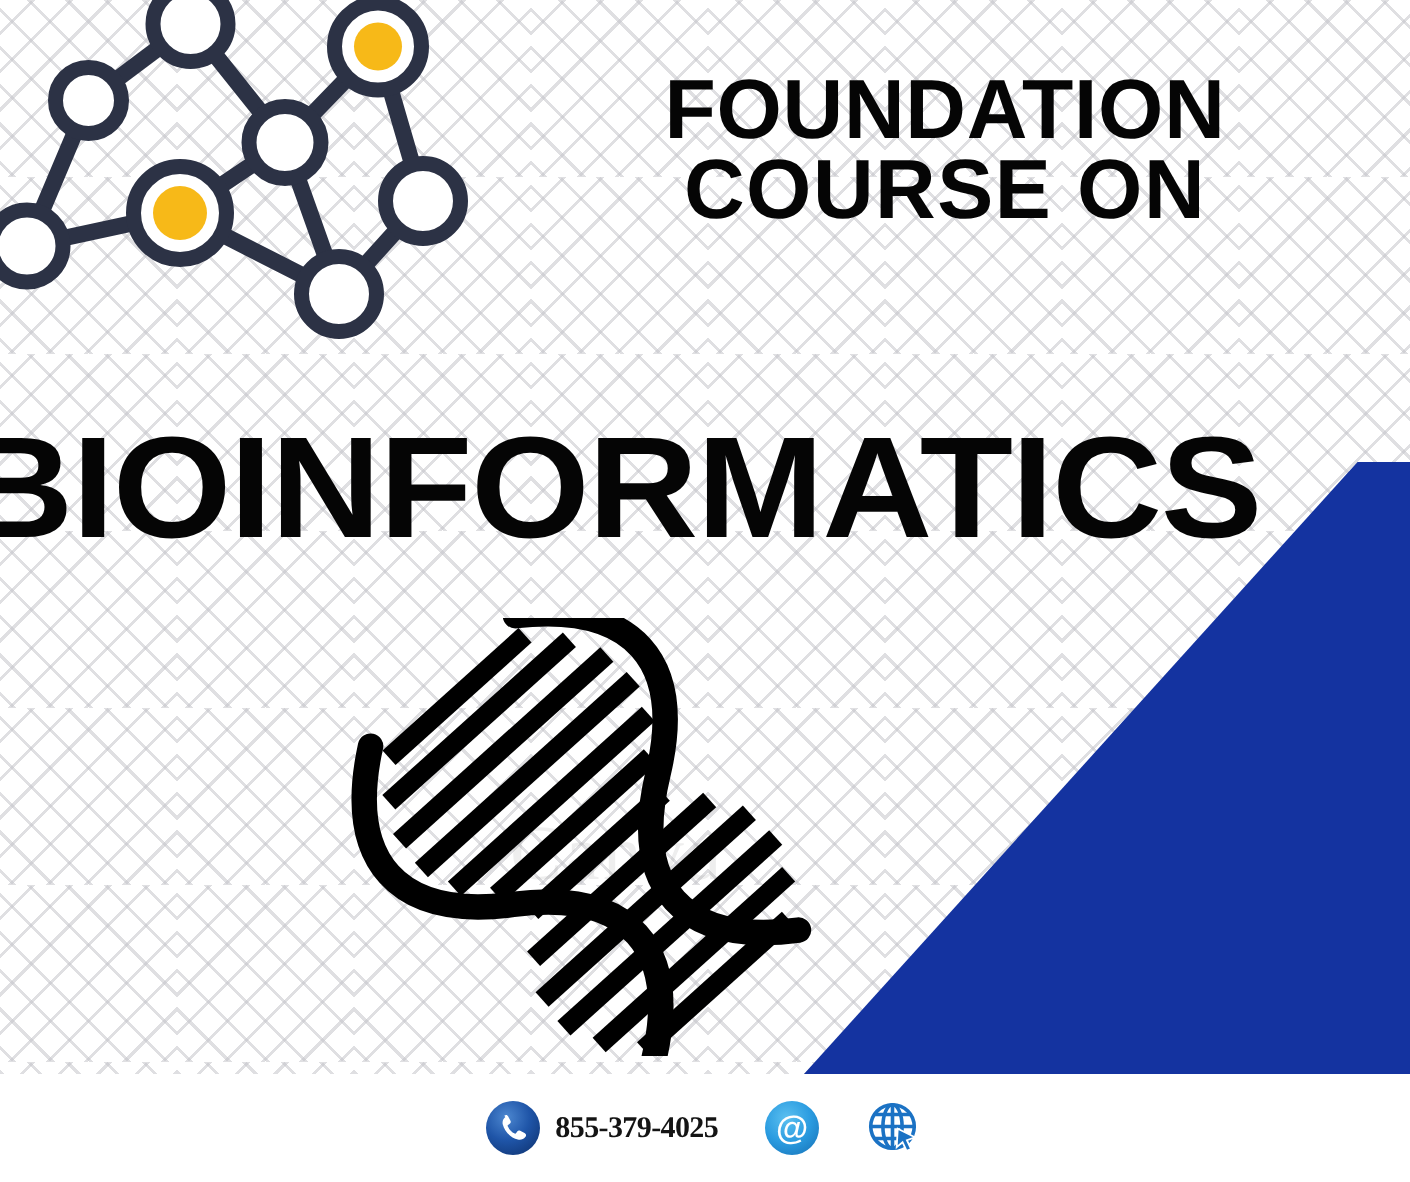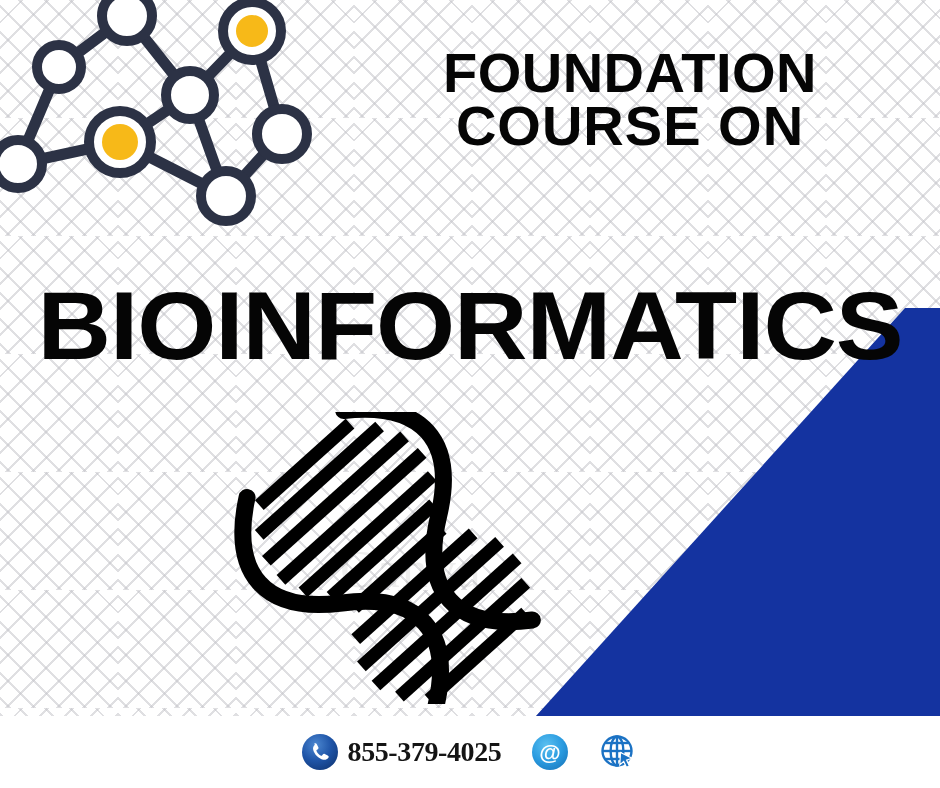--- a/index.html
+++ b/index.html
@@ -66,21 +66,20 @@
     letter-spacing:0.5px;
     white-space:nowrap;
   }
   .headline-top .line.l2 {
     letter-spacing:1px;
   }
   .headline-main {
     position:absolute;
     left:0; top:278px;
     width:940px;
-    text-align:center;
     z-index:4;
   }
   .headline-main span {
     display:inline-block;
     color:#050505;
     font-family:"Liberation Sans", sans-serif;
     font-weight:bold;
     font-size:96px;
     line-height:1;
     letter-spacing:-1px;
@@ -121,21 +120,21 @@
     z-index:6;
   }
   .contact-item {
     display:flex;
     align-items:center;
     gap:9px;
   }
   .contact-item .ctext {
     font-family:"Liberation Serif", serif;
     font-weight:bold;
-    font-size:28px;
+    font-size:20px;
     color:#141414;
     letter-spacing:-0.4px;
     white-space:nowrap;
   }
   .icon-wrap { flex:0 0 auto; display:block; line-height:0; }
 </style>
 </head>
 <body>
 
 <div id="poster">

